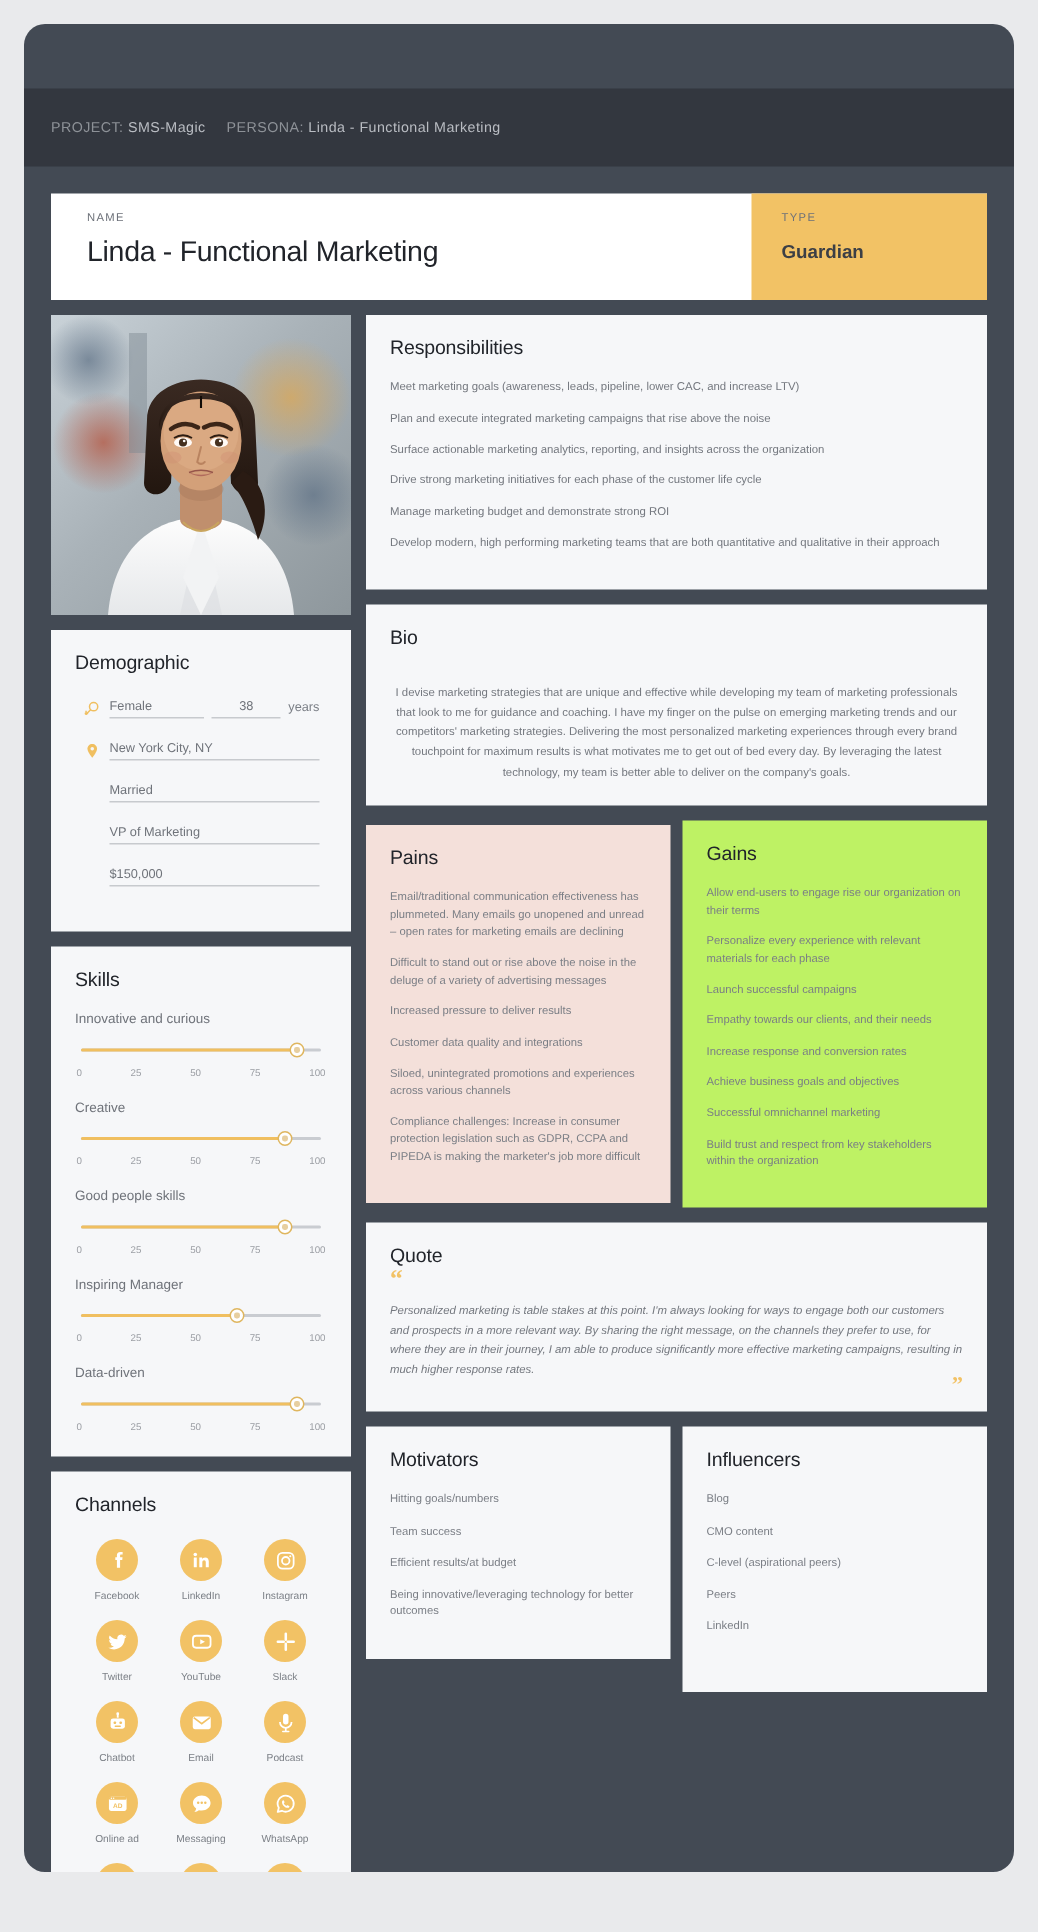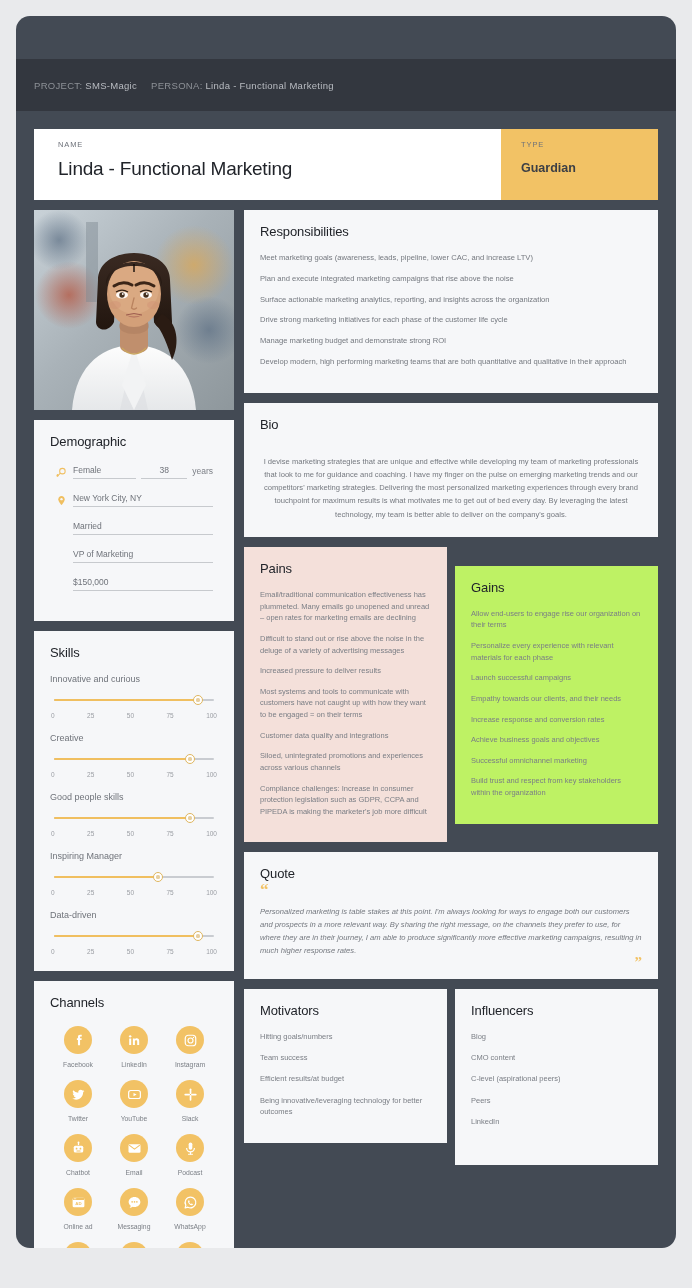--- a/index.html
+++ b/index.html
@@ -533,21 +533,20 @@
           <div class="para bio-text">I devise marketing strategies that are unique and effective while developing my team of marketing professionals that look to me for guidance and coaching. I have my finger on the pulse on emerging marketing trends and our competitors' marketing strategies. Delivering the most personalized marketing experiences through every brand touchpoint for maximum results is what motivates me to get out of bed every day. By leveraging the latest technology, my team is better able to deliver on the company's goals.</div>
         </div>
 
         <div class="pg-row">
           <div class="card pains-card card-pad">
             <div class="card-title">Pains</div>
             <ul class="pg-list" id="pains-host">
                 <li>Email/traditional communication effectiveness has plummeted. Many emails go unopened and unread – open rates for marketing emails are declining</li>
                 <li>Difficult to stand out or rise above the noise in the deluge of a variety of advertising messages</li>
                 <li>Increased pressure to deliver results</li>
-                <li>Most systems and tools to communicate with customers have not caught up with how they want to be engaged = on their terms</li>
                 <li>Customer data quality and integrations</li>
                 <li>Siloed, unintegrated promotions and experiences across various channels</li>
                 <li>Compliance challenges: Increase in consumer protection legislation such as GDPR, CCPA and PIPEDA is making the marketer's job more difficult</li>
               </ul>
           </div>
           <div class="card gains-card card-pad">
             <div class="card-title">Gains</div>
             <ul class="pg-list" id="gains-host">
                 <li>Allow end-users to engage rise our organization on their terms</li>
                 <li>Personalize every experience with relevant materials for each phase</li>

